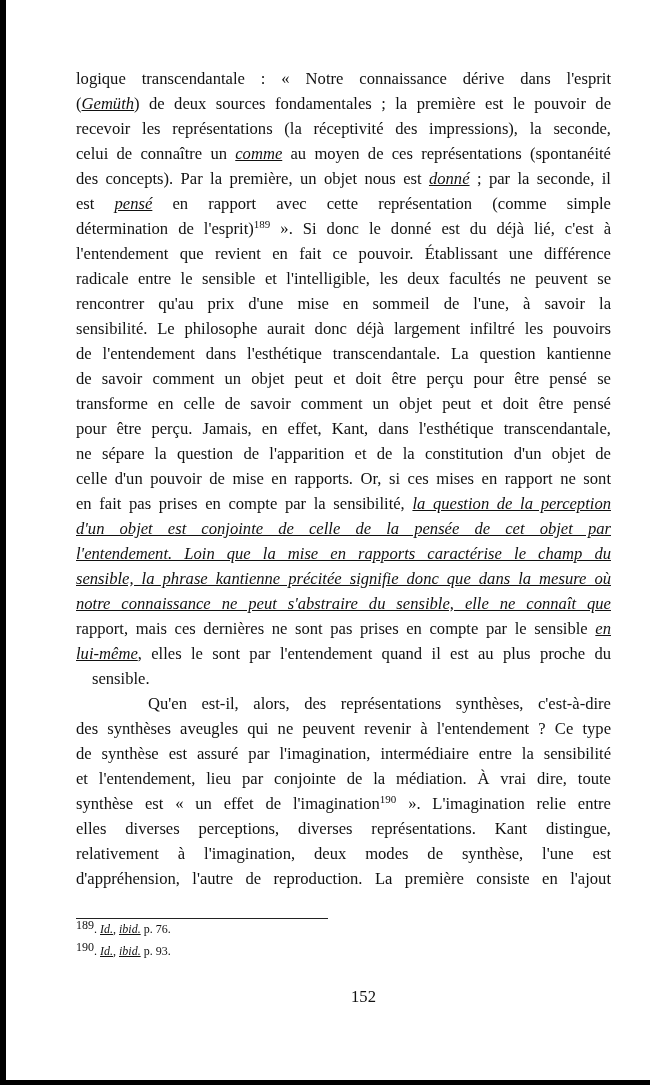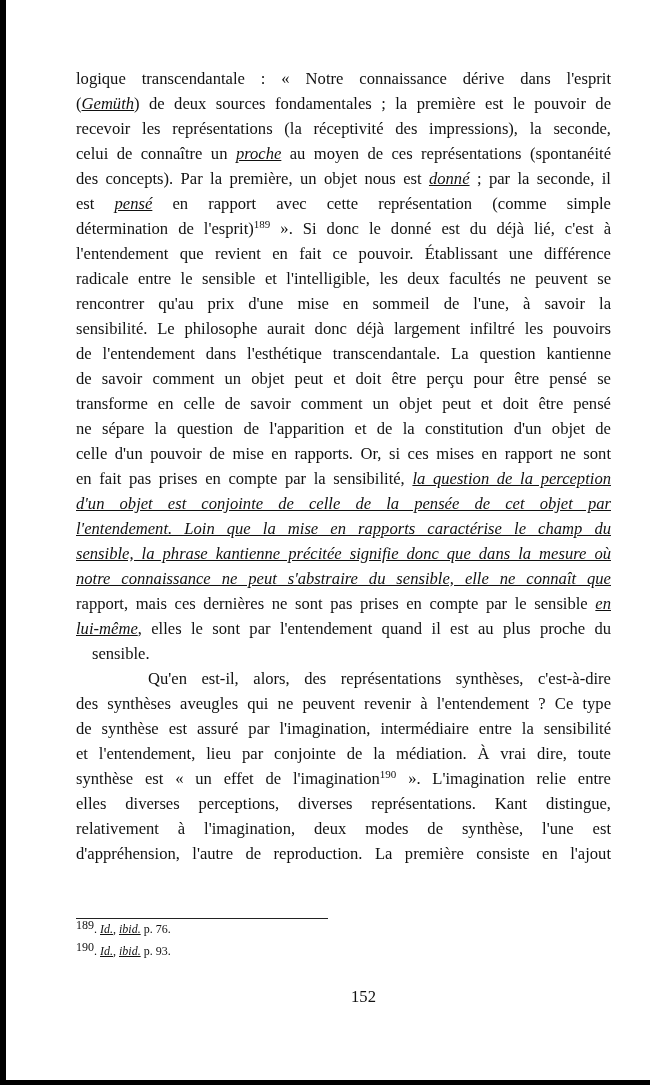--- a/index.html
+++ b/index.html
@@ -27,31 +27,32 @@
 <body>
 
 <div class="border-left"></div>
 <div class="border-bottom"></div>
 
 <div class="page" id="body-text">
     <div>
       <span class="line"><span>logique transcendantale : « Notre connaissance dérive dans l'esprit</span></span>
       <span class="line"><span>(</span><span class="it">Gemüth</span><span>) de deux sources fondamentales ; la première est le pouvoir de</span></span>
       <span class="line"><span>recevoir les représentations (la réceptivité des impressions), la seconde,</span></span>
-      <span class="line"><span>celui de connaître un </span><span class="it">proche</span><span> au moyen de ces représentations (spontanéité</span></span>
+      <span class="line"><span>celui de connaître un </span><span class="it">comme</span><span> au moyen de ces représentations (spontanéité</span></span>
       <span class="line"><span>des concepts). Par la première, un objet nous est </span><span class="it">donné</span><span> ; par la seconde, il</span></span>
       <span class="line"><span>est </span><span class="it">pensé</span><span> en rapport avec cette représentation (comme simple</span></span>
       <span class="line"><span>détermination de l'esprit)</span><sup>189</sup><span> ». Si donc le donné est du déjà lié, c'est à</span></span>
       <span class="line"><span>l'entendement que revient en fait ce pouvoir. Établissant une différence</span></span>
       <span class="line"><span>radicale entre le sensible et l'intelligible, les deux facultés ne peuvent se</span></span>
       <span class="line"><span>rencontrer qu'au prix d'une mise en sommeil de l'une, à savoir la</span></span>
       <span class="line"><span>sensibilité. Le philosophe aurait donc déjà largement infiltré les pouvoirs</span></span>
       <span class="line"><span>de l'entendement dans l'esthétique transcendantale. La question kantienne</span></span>
       <span class="line"><span>de savoir comment un objet peut et doit être perçu pour être pensé se</span></span>
       <span class="line"><span>transforme en celle de savoir comment un objet peut et doit être pensé</span></span>
+      <span class="line"><span>pour être perçu. Jamais, en effet, Kant, dans l'esthétique transcendantale,</span></span>
       <span class="line"><span>ne sépare la question de l'apparition et de la constitution d'un objet de</span></span>
       <span class="line"><span>celle d'un pouvoir de mise en rapports. Or, si ces mises en rapport ne sont</span></span>
       <span class="line"><span>en fait pas prises en compte par la sensibilité, </span><span class="it">la question de la perception</span></span>
       <span class="line"><span class="it">d'un objet est conjointe de celle de la pensée de cet objet par</span></span>
       <span class="line"><span class="it">l'entendement. Loin que la mise en rapports caractérise le champ du</span></span>
       <span class="line"><span class="it">sensible, la phrase kantienne précitée signifie donc que dans la mesure où</span></span>
       <span class="line"><span class="it">notre connaissance ne peut s'abstraire du sensible, elle ne connaît que</span></span>
       <span class="line"><span>rapport, mais ces dernières ne sont pas prises en compte par le sensible </span><span class="it">en</span></span>
       <span class="line"><span class="it">lui-même</span><span>, elles le sont par l'entendement quand il est au plus proche du</span></span>
       <span class="line last"><span>sensible.</span></span>

